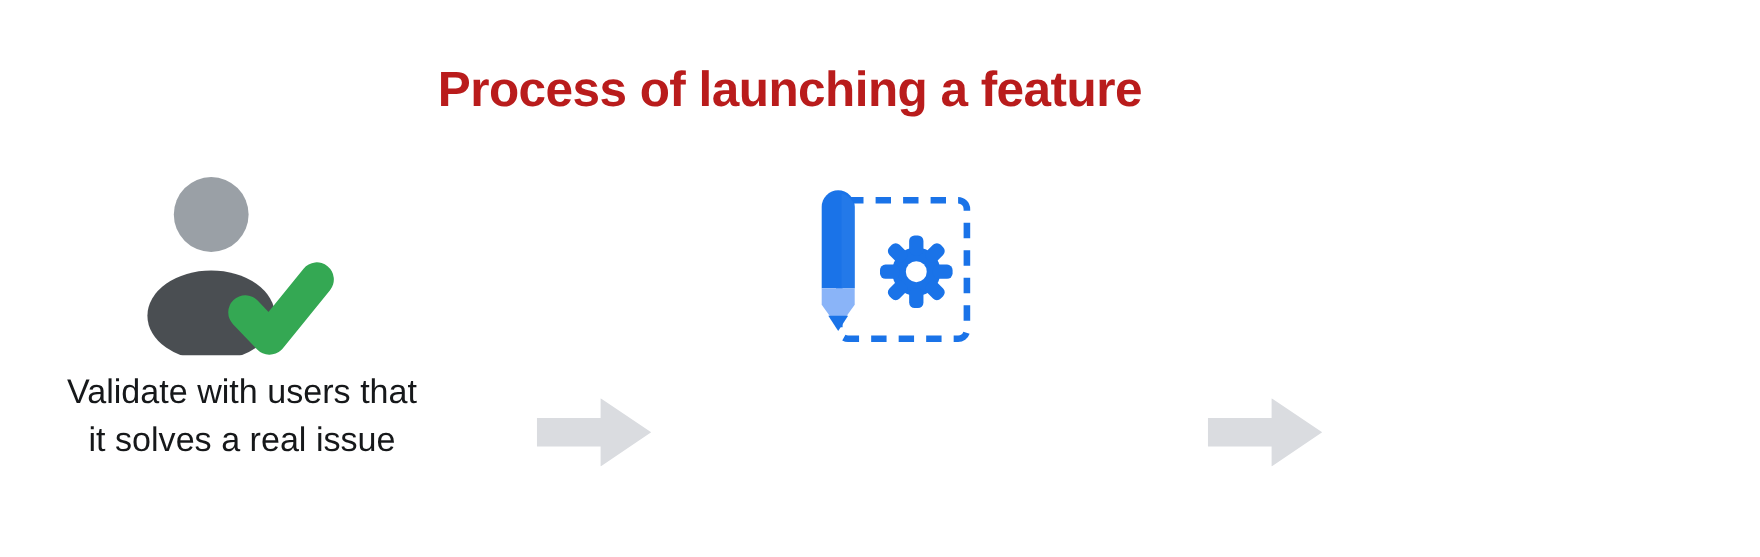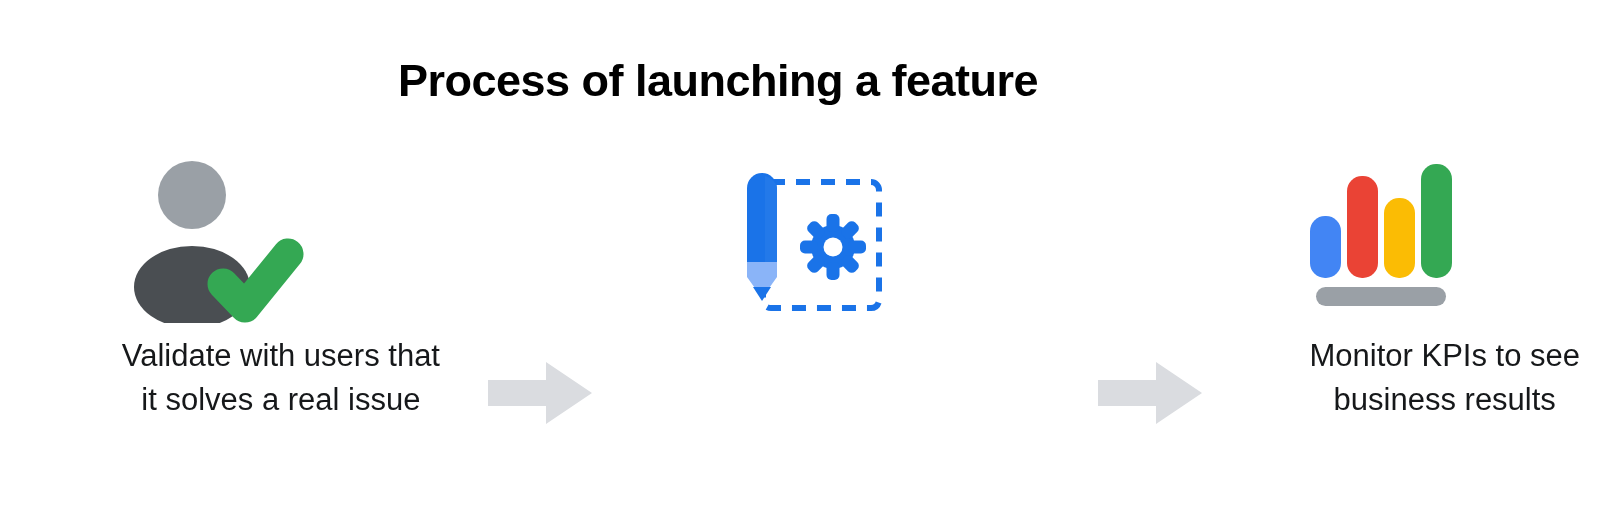--- a/index.html
+++ b/index.html
@@ -25,41 +25,41 @@
   
   .title {
     position: absolute;
     left: 0;
     top: 56px;
     width: 1436px;
     text-align: center;
     font-size: 45px;
     font-weight: bold;
     letter-spacing: -0.5px;
-    color: #000000;
+    color: #b91c1c;
     line-height: 1.1;
     white-space: nowrap;
   }
 
   
   .flow {
     position: absolute;
     left: 0;
     top: 140px;
     width: 1600px;
     height: 310px;
   }
 
   .step {
     position: absolute;
     top: 0;
     height: 310px;
     display: flex;
     flex-direction: column;
-    align-items: flex-end;
+    align-items: center;
   }
   .step-1 { left: 0px;    width: 440px; }
   .step-2 { left: 630px;  width: 380px; }
   .step-3 { left: 1180px; width: 400px; }
 
   .icon-wrap {
     position: relative;
     width: 100%;
     height: 190px;
   }
@@ -170,33 +170,15 @@
             </g>
           </g>
         </svg>
       </div>
     </div>
 
     <svg class="arrow arrow-2" viewBox="0 0 104 62">
       <path d="M 0 18 L 58 18 L 58 0 L 104 31 L 58 62 L 58 44 L 0 44 Z" fill="#DADCE0"></path>
     </svg>
 
-    <div class="step step-3">
-      <div class="icon-wrap">
-        <svg class="chart-icon" viewBox="0 0 160 150">
-
-          <rect x="10" y="58" width="31" height="62" rx="15" fill="#4285F4"></rect>
-
-          <rect x="47" y="18" width="31" height="102" rx="15" fill="#EA4335"></rect>
-
-          <rect x="84" y="40" width="31" height="80" rx="15" fill="#FBBC04"></rect>
-
-          <rect x="121" y="6" width="31" height="114" rx="15" fill="#34A853"></rect>
-
-          <rect x="16" y="129" width="130" height="19" rx="9.5" fill="#9AA0A6"></rect>
-        </svg>
-      </div>
-      <div class="caption">Monitor KPIs to see
-business results</div>
-    </div>
 
   </div>
 </div>
 
 </body></html>

